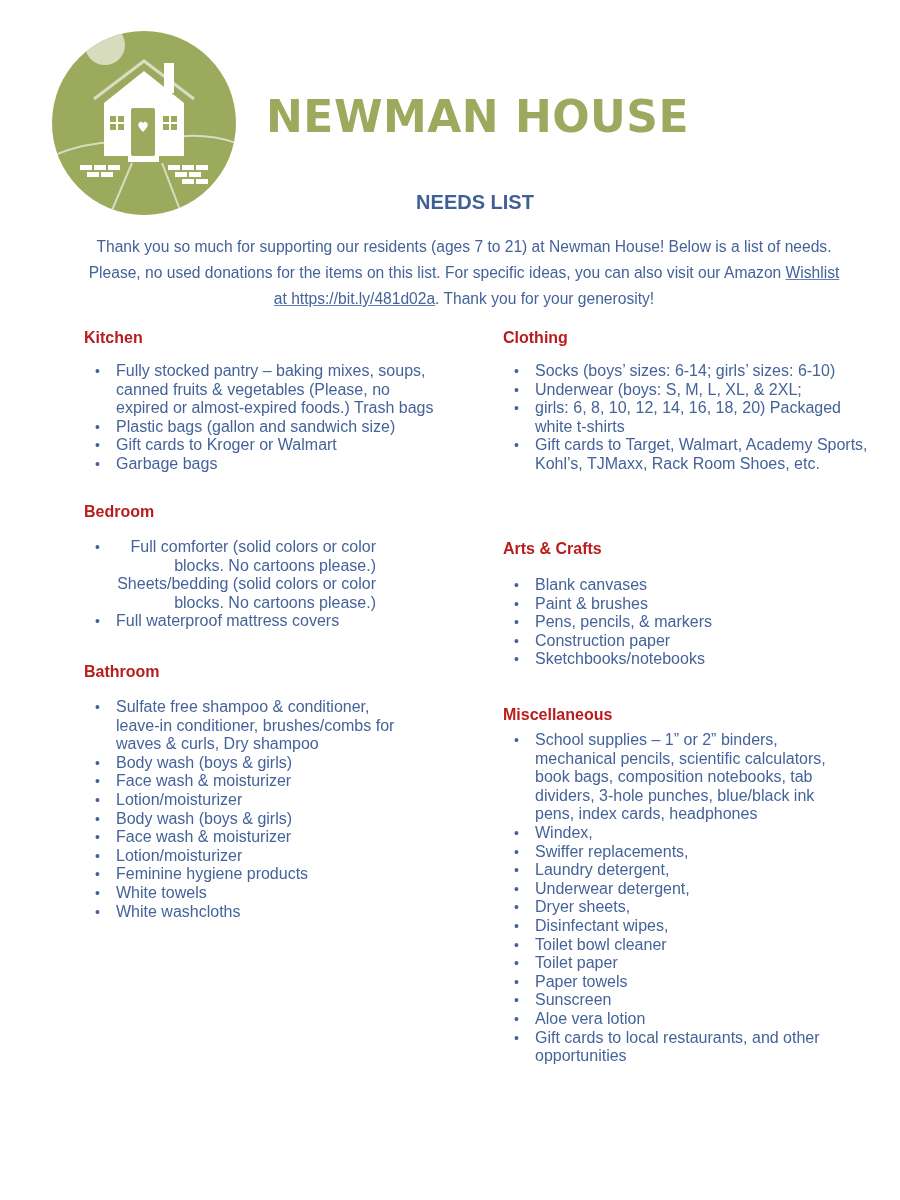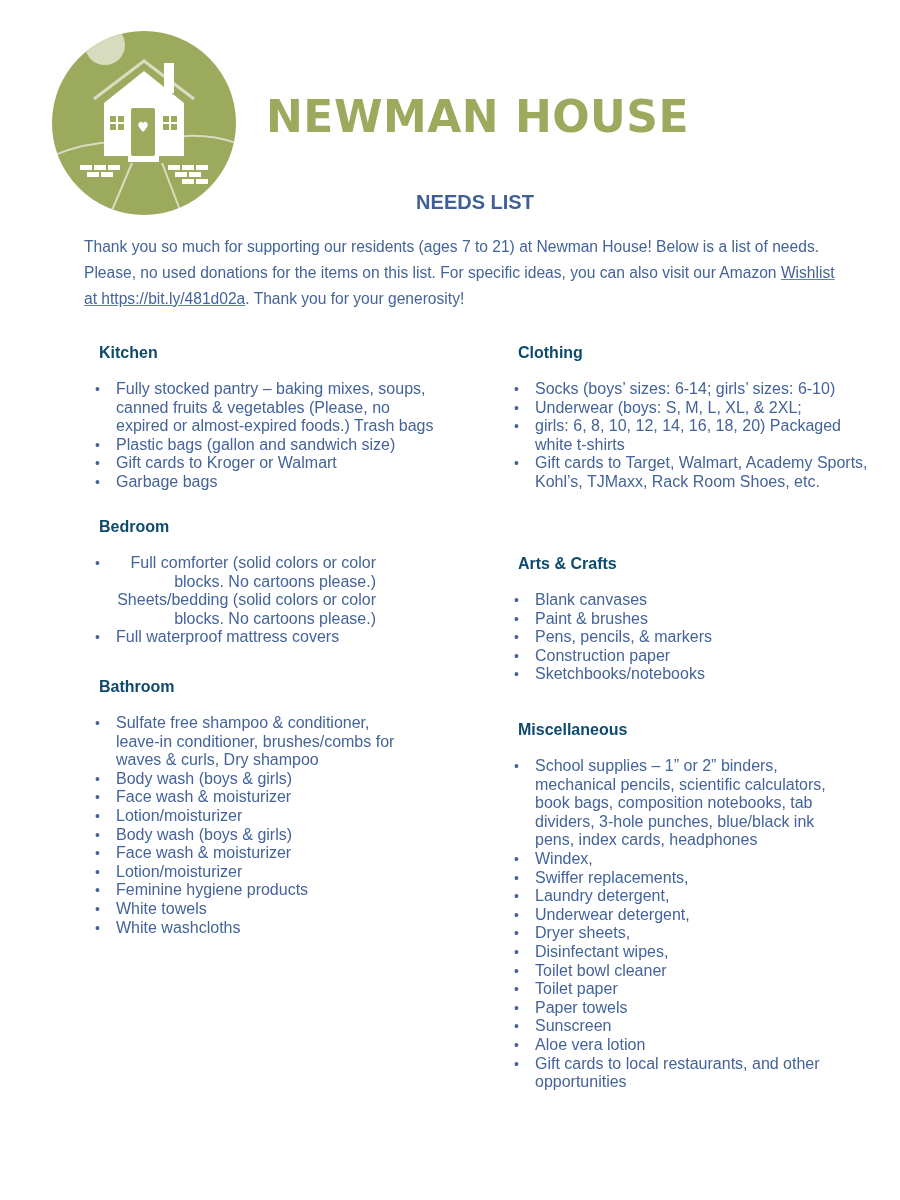--- a/index.html
+++ b/index.html
@@ -46,42 +46,43 @@
       line-height: 28px;
     }
     .intro {
       position: absolute;
       left: 84px;
       top: 234px;
       width: 760px;
       font-size: 15.6px;
       line-height: 26px;
       color: #44639a;
+      text-align: center;
     }
     .intro a {
       color: #44639a;
       text-decoration: underline;
       text-decoration-color: #5b7fc4;
     }
     .col {
       position: absolute;
       top: 326px;
     }
     .col-left { left: 84px; width: 380px; }
     .col-right { left: 503px; width: 380px; }
     .section {
       position: absolute;
       left: 0;
       width: 380px;
     }
     .section h2 {
-      margin: 15px;
+      margin: 0;
       font-size: 16px;
       font-weight: bold;
-      color: #0c4a6e;
+      color: #b91c1c;
       line-height: 24px;
     }
     .section ul {
       list-style: none;
       margin: 0;
       padding: 0;
     }
     .section li {
       position: relative;
       padding-left: 32px;
@@ -180,21 +181,21 @@
   <div class="section" style="top:174px;">
     <h2>Bedroom</h2>
     <ul style="margin-top:14px;">
       <li style="width:260px;text-align:right;">Full comforter (solid colors or color blocks. No cartoons please.) Sheets/bedding (solid colors or color blocks. No cartoons please.)</li>
       <li>Full waterproof mattress covers</li>
     </ul>
   </div>
 
   <div class="section" style="top:334px;">
     <h2>Bathroom</h2>
-    <ul style="">
+    <ul style="margin-top:14px;">
       <li style="width:290px;">Sulfate free shampoo &amp; conditioner, leave-in conditioner, brushes/combs for waves &amp; curls, Dry shampoo</li>
       <li>Body wash (boys &amp; girls)</li>
       <li>Face wash &amp; moisturizer</li>
       <li>Lotion/moisturizer</li>
       <li>Body wash (boys &amp; girls)</li>
       <li>Face wash &amp; moisturizer</li>
       <li>Lotion/moisturizer</li>
       <li>Feminine hygiene products</li>
       <li>White towels</li>
       <li>White washcloths</li>

